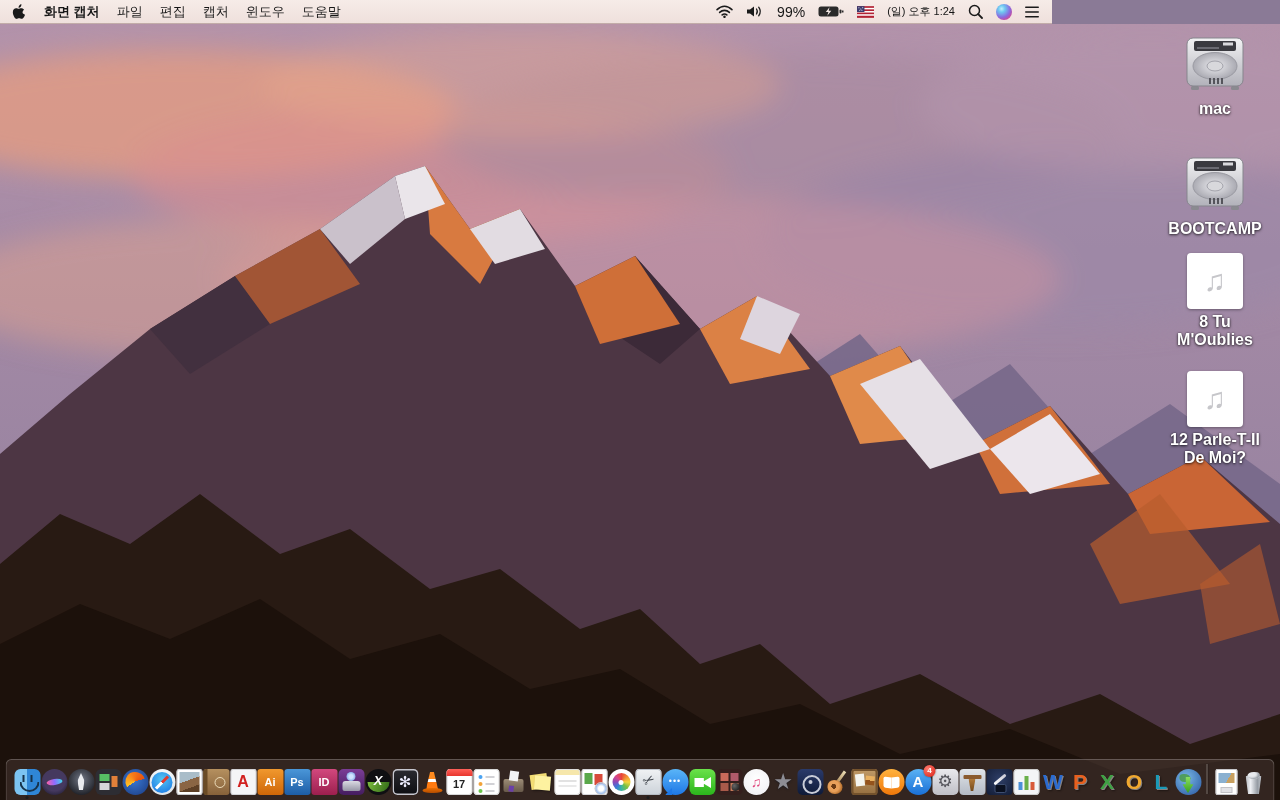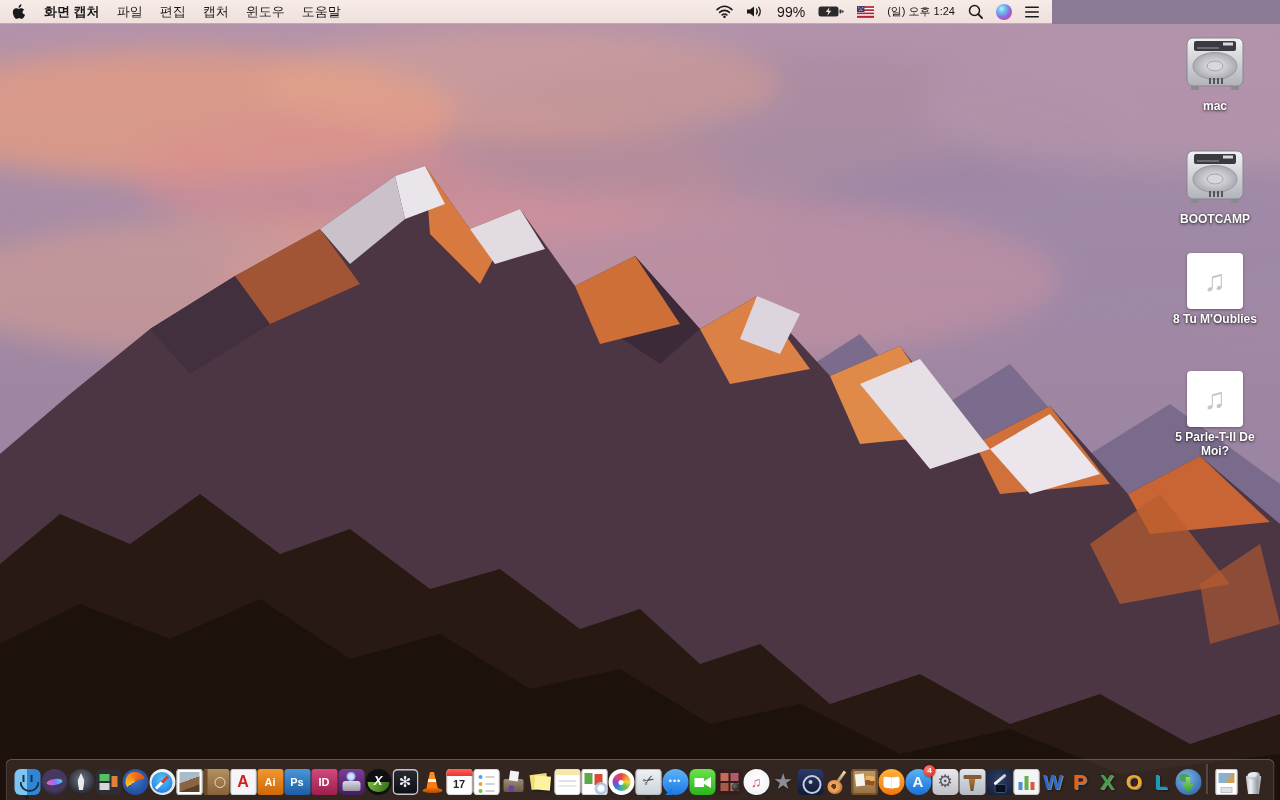--- a/index.html
+++ b/index.html
@@ -22,21 +22,21 @@
   .mb-right{margin-left:auto;display:flex;align-items:center;gap:13px}
   .mb-right svg{display:block}
   .pct{font-size:14px}
   .clock{font-size:11px;white-space:nowrap}
   .siri-orb{width:16px;height:16px;border-radius:50%;
     background:radial-gradient(circle at 35% 30%,#bfeefc 0%,#6ec8f0 22%,#8a6ae0 55%,#c94a9a 78%,#161a3a 100%)}
 
   
   .desk-icon{position:absolute;left:1168px;width:94px;text-align:center;z-index:10;cursor:default}
   .desk-icon .glyphbox{margin:0 auto}
-  .desk-label{margin-top:4px;font-size:12px;font-weight:700;color:#fff;line-height:1.15;
+  .desk-label{margin-top:4px;font-size:16px;font-weight:700;color:#fff;line-height:1.15;
     text-shadow:0 1px 3px rgba(0,0,0,.7),0 0 2px rgba(0,0,0,.5)}
   .music-tile{width:56px;height:56px;margin:0 auto;background:#fff;border-radius:4px;
     box-shadow:0 1px 3px rgba(0,0,0,.35);display:flex;align-items:center;justify-content:center}
   .music-tile span{font-size:30px;color:#c6c6ca;line-height:1}
 
   
   .dock{position:absolute;bottom:0;left:50%;transform:translateX(-50%);z-index:60;
     display:flex;align-items:flex-end;padding:4px 7px 5px;
     background:rgba(84,66,63,.42);border:1px solid rgba(255,255,255,.22);border-bottom:none;
     border-radius:6px 6px 0 0}
@@ -381,21 +381,21 @@
           <rect x="26" y="42" width="2" height="6"></rect>
           <rect x="30" y="42" width="2" height="6"></rect>
           <rect x="34" y="42" width="2" height="6"></rect>
           <rect x="38" y="42" width="2" height="6"></rect>
         </g>
     </svg>
   </div>
   <div class="desk-label">mac</div>
 </div>
 
-<div class="desk-icon" style="top:149px">
+<div class="desk-icon" style="top:156px">
   <div class="glyphbox">
     <svg width="64" height="56" viewBox="0 0 64 56">
       <rect x="8" y="50" width="8" height="4" rx="1.5" fill="#8a8a90"></rect>
         <rect x="48" y="50" width="8" height="4" rx="1.5" fill="#8a8a90"></rect>
       <rect x="4" y="2" width="56" height="48" rx="6" fill="url(#dg)" stroke="#85858c"></rect>
       <rect x="11" y="5" width="42" height="10" rx="2" fill="#3a3a40"></rect>
       <rect x="40" y="6.5" width="10" height="3" fill="#d8d8dc"></rect>
         <rect x="14" y="11" width="22" height="2" fill="#6a6a72"></rect>
       <ellipse cx="32" cy="30" rx="22" ry="13.5" fill="url(#pg)" stroke="#9a9aa2"></ellipse>
       <ellipse cx="32" cy="30" rx="8" ry="5" fill="#d8d8dc" stroke="#a2a2aa"></ellipse>
@@ -414,21 +414,21 @@
   <div class="music-tile">
       <span>♫</span>
     </div>
   <div class="desk-label">8 Tu M'Oublies</div>
 </div>
 
 <div class="desk-icon" style="top:371px">
   <div class="music-tile">
       <span>♫</span>
     </div>
-  <div class="desk-label">5 Parle-T-Il De Moi?</div>
+  <div class="desk-label">12 Parle-T-Il De Moi?</div>
 </div>
 
 <div class="dock">
     <div class="dock-item">
       <div class="di i-finder"></div>
       <span class="rdot"></span>
     </div>
     <div class="dock-item">
       <div class="di i-siri"></div>
     </div>

